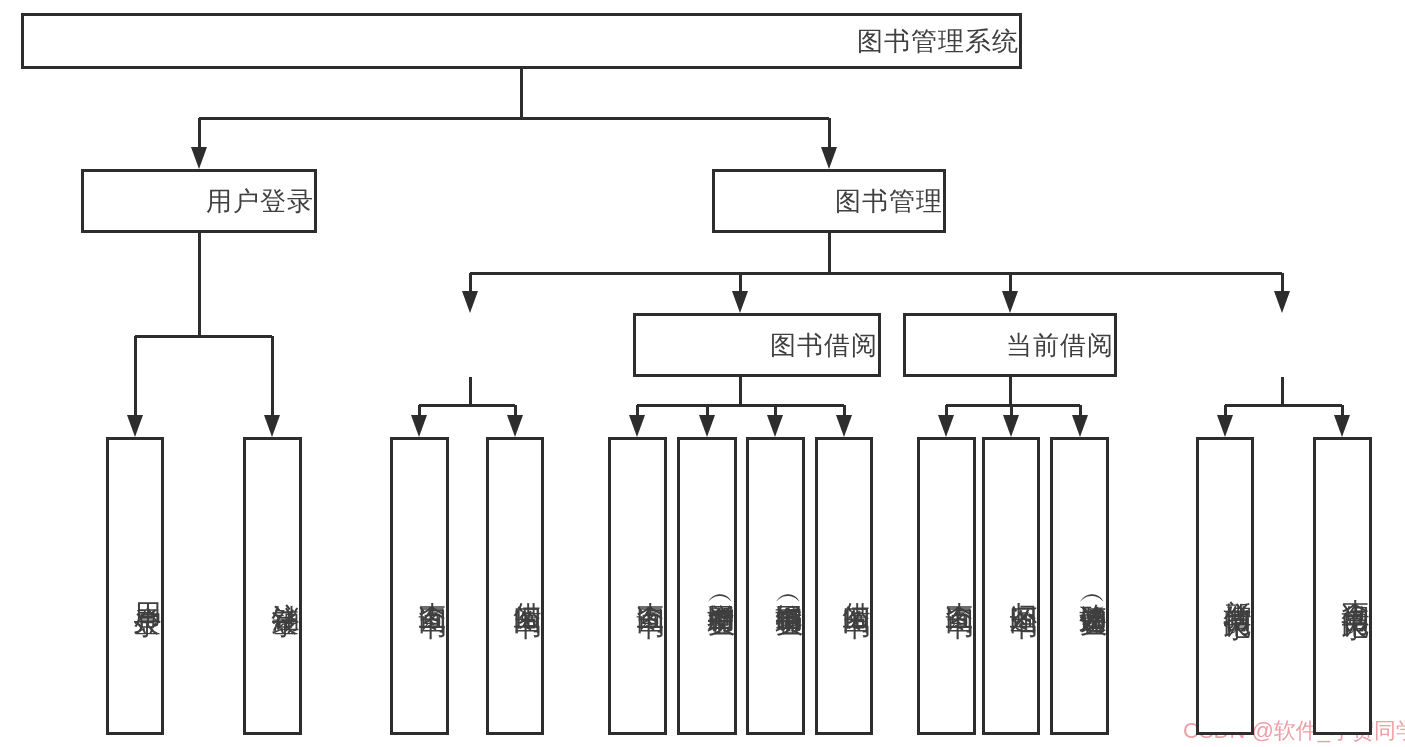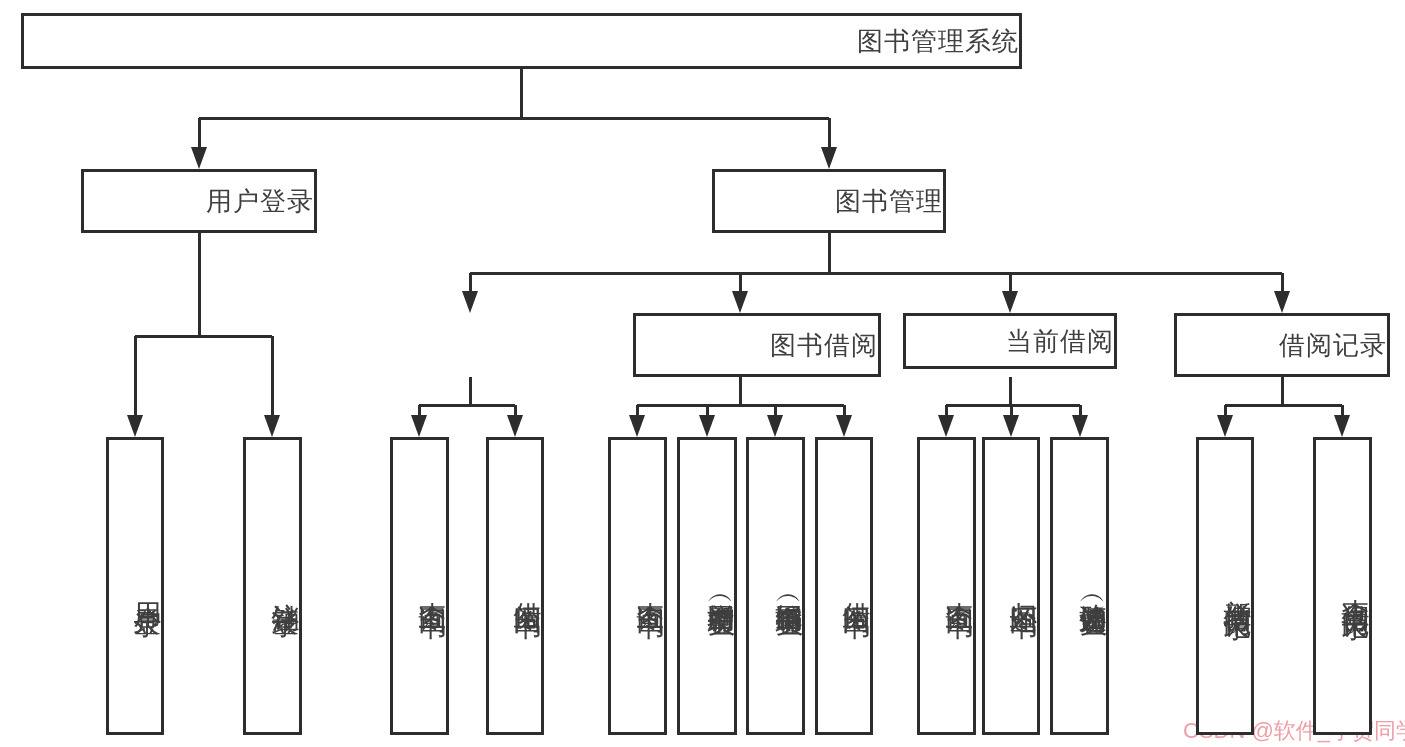--- a/index.html
+++ b/index.html
@@ -71,25 +71,22 @@
   <div class="box" style="left:81px;top:169px;width:236px;height:64px;">
     <span class="hlabel">用户登录</span>
   </div>
   <div class="box" style="left:712px;top:169px;width:234px;height:64px;">
     <span class="hlabel">图书管理</span>
   </div>
 
   <div class="box" style="left:633px;top:313px;width:248px;height:64px;">
     <span class="hlabel">图书借阅</span>
   </div>
-  <div class="box" style="left:903px;top:313px;width:214px;height:56px;">
+  <div class="box" style="left:903px;top:313px;width:214px;height:64px;">
     <span class="hlabel">当前借阅</span>
-  </div>
-  <div class="box" style="left:1174px;top:313px;width:216px;height:64px;">
-    <span class="hlabel">借阅记录</span>
   </div>
 
   <div class="box" style="left:106px;top:437px;width:58px;height:298px;">
     <span class="vlabel">用户登录</span>
   </div>
   <div class="box" style="left:243px;top:437px;width:59px;height:298px;">
     <span class="vlabel">注销登录</span>
   </div>
 
   <div class="box" style="left:390px;top:437px;width:59px;height:298px;">

